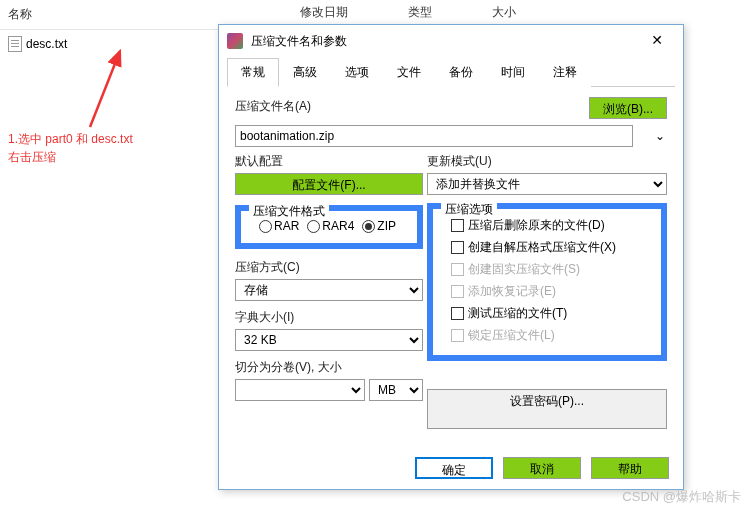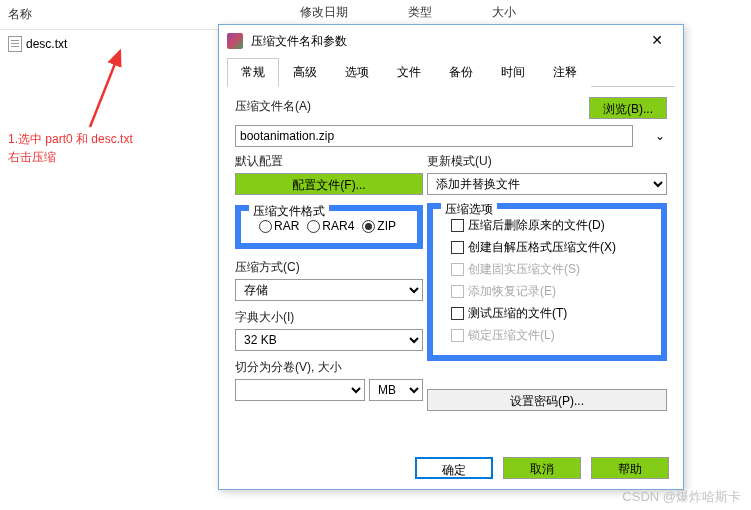--- a/index.html
+++ b/index.html
@@ -47,21 +47,21 @@
 .split-row{display:flex;gap:4px;align-items:center}
 .split-row select:first-child{flex:1}
 .split-row select:last-child{width:54px}
 .footer{position:absolute;bottom:10px;right:14px;display:flex;gap:10px}
 .btn-primary{border:2px solid #0078d7;background:#fff}
 .arrow-svg{position:absolute}
 .note2{left:350px;top:135px;color:#e33}
 .note3{left:330px;top:408px;color:#e33}
 .watermark{position:absolute;right:10px;bottom:4px;color:rgba(180,180,180,0.8);font-size:13px}
 .group-block{margin-bottom:8px}
-.pwd-btn{width:100%;border:1px solid #999;background:#f0f0f0;padding:3px;cursor:pointer;text-align:center;height:22px}
+.pwd-btn{width:100%;border:1px solid #999;background:#f0f0f0;padding:3px;cursor:pointer;text-align:center;height:40px}
 .default-config{margin-bottom:10px}
 .default-config .btn{width:100%}
 </style>
 </head>
 <body>
 
 <div class="explorer">
   <div class="col-headers">
     <span>名称</span>
   </div>

